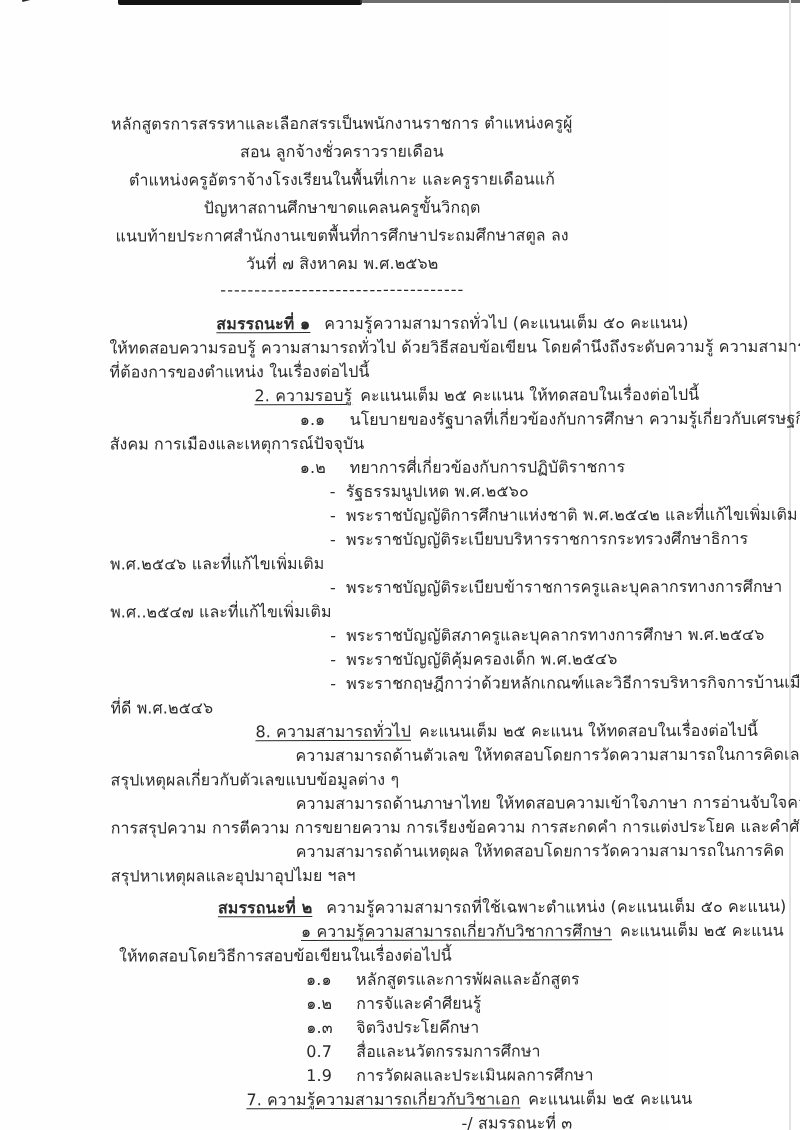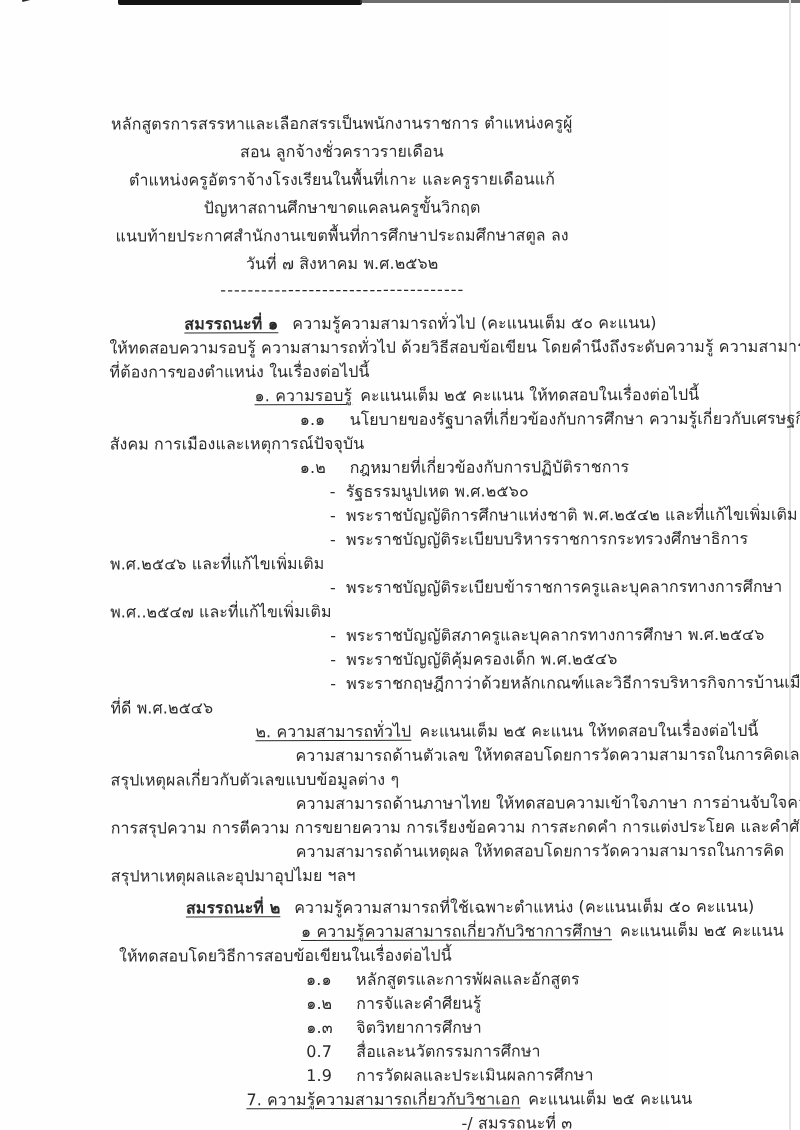--- a/index.html
+++ b/index.html
@@ -21,21 +21,21 @@
     position:relative;
     padding:110px 92px 0 110px;
     font-size:16px;line-height:24px;
     transform:rotate(-0.15deg);
     letter-spacing:.1px;
   }
   .hdr{text-align:center;line-height:28px;}
   .divider{text-align:center;line-height:24px;letter-spacing:1px;color:#222;}
   .ln{min-height:24px;white-space:nowrap;}
   .u{text-decoration:underline;text-underline-offset:3px;text-decoration-thickness:1.2px;}
-  .b{font-weight:700;}
+  .b{font-weight:700;margin-left:32px;}
   .gap{margin-top:10px;}
   .gap-sm{margin-top:8px;}
   
   .in-h{padding-left:75px;}   
   .in-s{padding-left:145px;}  
   .in-m{padding-left:135px;}  
   .in-i{padding-left:190px;}  
   .in-p{padding-left:185px;}  
   .in-d{padding-left:220px;}  
   .in-l{padding-left:195px;}  
@@ -65,30 +65,30 @@
 
     <div class="divider">------------------------------------</div>
 
     <div class="ln in-h gap">
       <span class="u b lbl">สมรรถนะที่ ๑</span><span>ความรู้ความสามารถทั่วไป (คะแนนเต็ม ๕๐ คะแนน)</span>
     </div>
     <div class="ln">ให้ทดสอบความรอบรู้ ความสามารถทั่วไป ด้วยวิธีสอบข้อเขียน โดยคำนึงถึงระดับความรู้ ความสามารถ</div>
     <div class="ln">ที่ต้องการของตำแหน่ง ในเรื่องต่อไปนี้</div>
 
     <div class="ln in-s">
-      <span class="u lbl-s">๑. ความรอบรู้</span><span>คะแนนเต็ม ๒๕ คะแนน ให้ทดสอบในเรื่องต่อไปนี้</span>
+      <span class="u lbl-s">2. ความรอบรู้</span><span>คะแนนเต็ม ๒๕ คะแนน ให้ทดสอบในเรื่องต่อไปนี้</span>
     </div>
 
     <div class="ln in-i">
       <span class="num">๑.๑</span><span>นโยบายของรัฐบาลที่เกี่ยวข้องกับการศึกษา ความรู้เกี่ยวกับเศรษฐกิจ</span>
     </div>
     <div class="ln">สังคม การเมืองและเหตุการณ์ปัจจุบัน</div>
 
     <div class="ln in-i">
-      <span class="num">๑.๒</span><span>กฎหมายที่เกี่ยวข้องกับการปฏิบัติราชการ</span>
+      <span class="num">๑.๒</span><span>ทยาการศี่เกี่ยวข้องกับการปฏิบัติราชการ</span>
     </div>
 
     <div class="ln in-d">
       <span class="dash">-</span><span>รัฐธรรมนูปเหต พ.ศ.๒๕๖๐</span>
     </div>
     <div class="ln in-d">
       <span class="dash">-</span><span>พระราชบัญญัติการศึกษาแห่งชาติ พ.ศ.๒๕๔๒ และที่แก้ไขเพิ่มเติม</span>
     </div>
     <div class="ln in-d">
       <span class="dash">-</span><span>พระราชบัญญัติระเบียบบริหารราชการกระทรวงศึกษาธิการ</span>
@@ -103,21 +103,21 @@
     </div>
     <div class="ln in-d">
       <span class="dash">-</span><span>พระราชบัญญัติคุ้มครองเด็ก พ.ศ.๒๕๔๖</span>
     </div>
     <div class="ln in-d">
       <span class="dash">-</span><span>พระราชกฤษฎีกาว่าด้วยหลักเกณฑ์และวิธีการบริหารกิจการบ้านเมือง</span>
     </div>
     <div class="ln">ที่ดี พ.ศ.๒๕๔๖</div>
 
     <div class="ln in-s">
-      <span class="u lbl-s">๒. ความสามารถทั่วไป</span><span>คะแนนเต็ม ๒๕ คะแนน ให้ทดสอบในเรื่องต่อไปนี้</span>
+      <span class="u lbl-s">8. ความสามารถทั่วไป</span><span>คะแนนเต็ม ๒๕ คะแนน ให้ทดสอบในเรื่องต่อไปนี้</span>
     </div>
     <div class="ln in-p">ความสามารถด้านตัวเลข ให้ทดสอบโดยการวัดความสามารถในการคิดเลข</div>
     <div class="ln">สรุปเหตุผลเกี่ยวกับตัวเลขแบบข้อมูลต่าง ๆ</div>
     <div class="ln in-p">ความสามารถด้านภาษาไทย ให้ทดสอบความเข้าใจภาษา การอ่านจับใจความ</div>
     <div class="ln">การสรุปความ การตีความ การขยายความ การเรียงข้อความ การสะกดคำ การแต่งประโยค และคำศัพท์</div>
     <div class="ln in-p">ความสามารถด้านเหตุผล ให้ทดสอบโดยการวัดความสามารถในการคิด</div>
     <div class="ln">สรุปหาเหตุผลและอุปมาอุปไมย ฯลฯ</div>
 
     <div class="ln in-h gap-sm">
       <span class="u b lbl">สมรรถนะที่ ๒</span><span>ความรู้ความสามารถที่ใช้เฉพาะตำแหน่ง (คะแนนเต็ม ๕๐ คะแนน)</span>
@@ -127,21 +127,21 @@
     </div>
     <div class="ln in-x">ให้ทดสอบโดยวิธีการสอบข้อเขียนในเรื่องต่อไปนี้</div>
 
     <div class="ln in-l">
       <span class="num">๑.๑</span><span>หลักสูตรและการพัผลและอักสูตร</span>
     </div>
     <div class="ln in-l">
       <span class="num">๑.๒</span><span>การจัและคำศียนรู้</span>
     </div>
     <div class="ln in-l">
-      <span class="num">๑.๓</span><span>จิตวิทยาการศึกษา</span>
+      <span class="num">๑.๓</span><span>จิตวิงประโยคึกษา</span>
     </div>
     <div class="ln in-l">
       <span class="num">0.7</span><span>สื่อและนวัตกรรมการศึกษา</span>
     </div>
     <div class="ln in-l">
       <span class="num">1.9</span><span>การวัดผลและประเมินผลการศึกษา</span>
     </div>
 
     <div class="ln in-m">
       <span class="u lbl-s">7. ความรู้ความสามารถเกี่ยวกับวิชาเอก</span><span>คะแนนเต็ม ๒๕ คะแนน</span>

